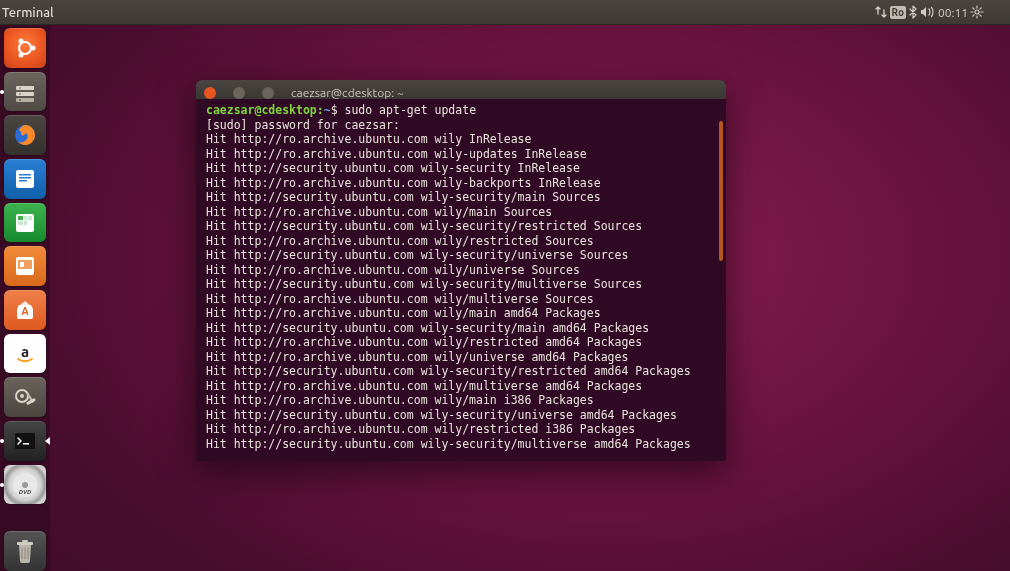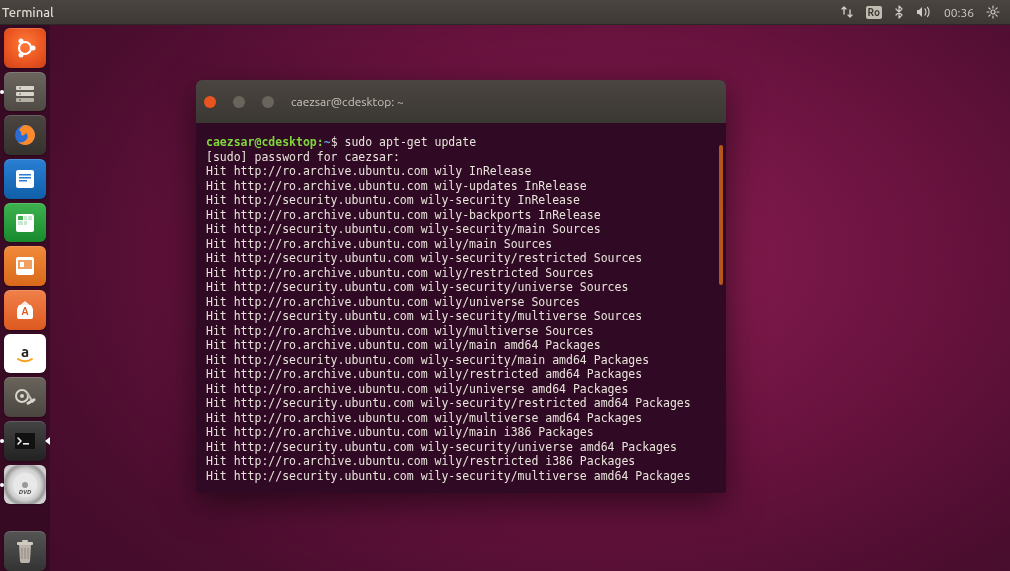--- a/index.html
+++ b/index.html
@@ -2,21 +2,21 @@
 <html><head>
 <meta charset="utf-8">
 <style>
 html,body{margin:0;padding:0;width:1010px;height:571px;overflow:hidden;font-family:Ubuntu,"Segoe UI",Arial,sans-serif;}
 body{background:radial-gradient(ellipse 900px 600px at 60% 45%,#8a1e52 0%,#6b1340 35%,#4a0d2e 65%,#3a0a25 100%);}
 
 
 #topbar{position:absolute;top:0;left:0;right:0;height:24px;background:linear-gradient(#4a4541,#3d3935);color:#dfdbd2;display:flex;align-items:center;font-size:13px;z-index:10;border-bottom:1px solid #2a2724;}
 #topbar .title{padding-left:2px;font-weight:500;}
 #topbar .spacer{flex:1;}
-.tray{display:flex;align-items:center;gap:12px;padding-right:10px;}
+.tray{display:flex;align-items:center;gap:2px;padding-right:26px;}
 .tray>*{opacity:.9;}
 .robox{background:#cfcabf;color:#3d3935;font-size:10px;font-weight:bold;padding:1px 2px;border-radius:2px;}
 .clock{font-size:12px;}
 
 
 #launcher{position:absolute;top:24px;left:0;width:50px;bottom:0;background:rgba(30,10,20,.35);display:flex;flex-direction:column;align-items:center;padding-top:4px;gap:4px;z-index:5;}
 .licon{width:42px;height:42px;border-radius:6px;display:flex;align-items:center;justify-content:center;background:linear-gradient(#5a5550,#3f3b37);box-shadow:inset 0 1px 0 rgba(255,255,255,.15),0 1px 2px rgba(0,0,0,.3);position:relative;cursor:pointer;}
 .licon.ubuntu{background:radial-gradient(circle at 50% 40%,#ff7b3a,#e95420 60%,#c7411a);}
 .licon.files{background:linear-gradient(#6b655e,#4f4a44);}
 .licon.firefox{background:linear-gradient(#4a4540,#35312d);}
@@ -28,26 +28,26 @@
 .licon.settings{background:linear-gradient(#6a645d,#4a453f);}
 .licon.terminal{background:linear-gradient(#444,#222);}
 .licon.dvd{background:radial-gradient(circle,#f5f5f5 20%,#d0d0d0 55%,#999 70%,#d0d0d0 80%);}
 .licon.trash{background:linear-gradient(#555,#333);}
 .licon .mark{position:absolute;left:-4px;top:50%;width:4px;height:4px;background:#fff;border-radius:50%;transform:translateY(-50%);}
 .licon .arrow{position:absolute;right:-4px;top:50%;transform:translateY(-50%);width:0;height:0;border-top:4px solid transparent;border-bottom:4px solid transparent;border-right:5px solid #fff;}
 .licon.spacer{background:none;box-shadow:none;height:20px;cursor:default;}
 
 
 #termwin{position:absolute;left:196px;top:80px;width:530px;background:#2e0d23;border-radius:6px 6px 4px 4px;box-shadow:0 10px 35px rgba(0,0,0,.55);overflow:hidden;z-index:8;}
-#termtitle{height:43px;background:linear-gradient(#4a4541,#3b3733);display:flex;align-items:center;color:#c9c4ba;font-size:12px;padding-left:8px;gap:17px;}
+#termtitle{height:19px;background:linear-gradient(#4a4541,#3b3733);display:flex;align-items:flex-end;color:#c9c4ba;font-size:12px;padding-left:8px;gap:17px;}
 .wbtn{width:12px;height:12px;border-radius:50%;display:inline-block;}
 .wbtn.close{background:#e95420;}
 .wbtn.min{background:#6a645d;}
 .wbtn.max{background:#6a645d;}
-#termbody{position:relative;padding:12px 10px 10px 10px;font-family:"DejaVu Sans Mono","Ubuntu Mono",Menlo,monospace;font-size:11.5px;line-height:14.5px;color:#e8e3da;background:#300a25;white-space:pre;min-height:310px;}
+#termbody{position:relative;padding:4px 10px 10px 10px;font-family:"DejaVu Sans Mono","Ubuntu Mono",Menlo,monospace;font-size:11.5px;line-height:14.5px;color:#e8e3da;background:#300a25;white-space:pre;min-height:310px;}
 #termbody .prompt{color:#7fd73a;font-weight:bold;}
 #termbody .path{color:#5fa8e0;font-weight:bold;}
 #termbody .cmd{color:#e8e3da;}
 #termscroll{position:absolute;right:3px;top:22px;width:4px;height:140px;background:#d9691a;border-radius:2px;opacity:.8;}
 
 svg{display:block;}
 </style>
 </head>
 <body>
 
@@ -65,21 +65,21 @@
       <svg width="10" height="14" viewBox="0 0 10 14">
           <path d="M2 4l6 6-3 3V1l3 3-6 6" stroke="#dfdbd2" stroke-width="1.2" fill="none" stroke-linejoin="round" stroke-linecap="round"></path>
         </svg>
     </span>
     <span>
       <svg width="16" height="12" viewBox="0 0 16 12">
           <path d="M1 4h2l3-3v10l-3-3H1z" fill="#dfdbd2"></path>
           <path d="M9 3c1.2 1 1.2 5 0 6M11.5 1.5c2 1.8 2 7.2 0 9" stroke="#dfdbd2" stroke-width="1.2" fill="none" stroke-linecap="round"></path>
         </svg>
     </span>
-    <span class="clock">00:36</span>
+    <span class="clock">00:11</span>
     <span>
       <svg width="14" height="14" viewBox="0 0 14 14">
           <circle cx="7" cy="7" r="2" fill="none" stroke="#dfdbd2" stroke-width="1.2"></circle>
           <path d="M7 1v2M7 11v2M1 7h2M11 7h2M2.8 2.8l1.4 1.4M9.8 9.8l1.4 1.4M11.2 2.8L9.8 4.2M4.2 9.8l-1.4 1.4" stroke="#dfdbd2" stroke-width="1.2" stroke-linecap="round"></path>
         </svg>
     </span>
   </div>
 </div>
 
 <div id="launcher">

